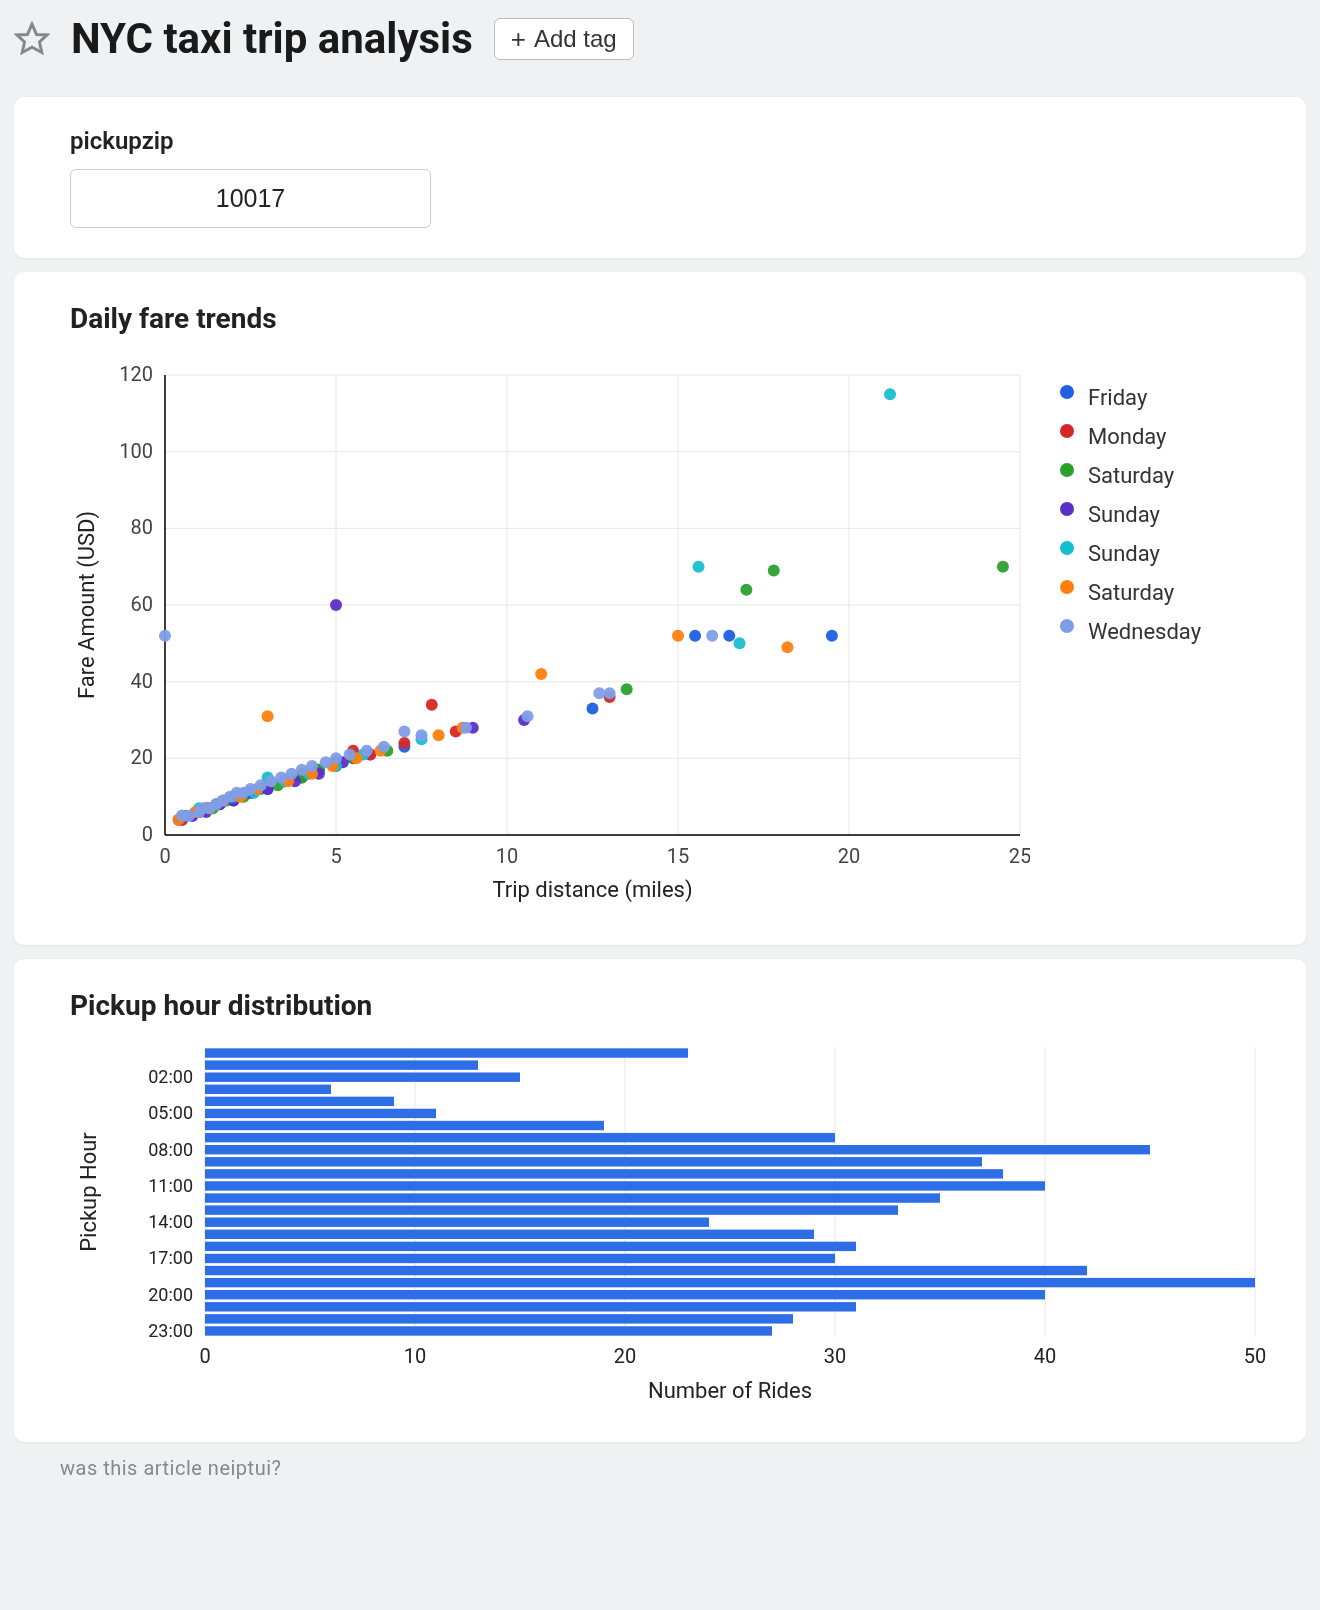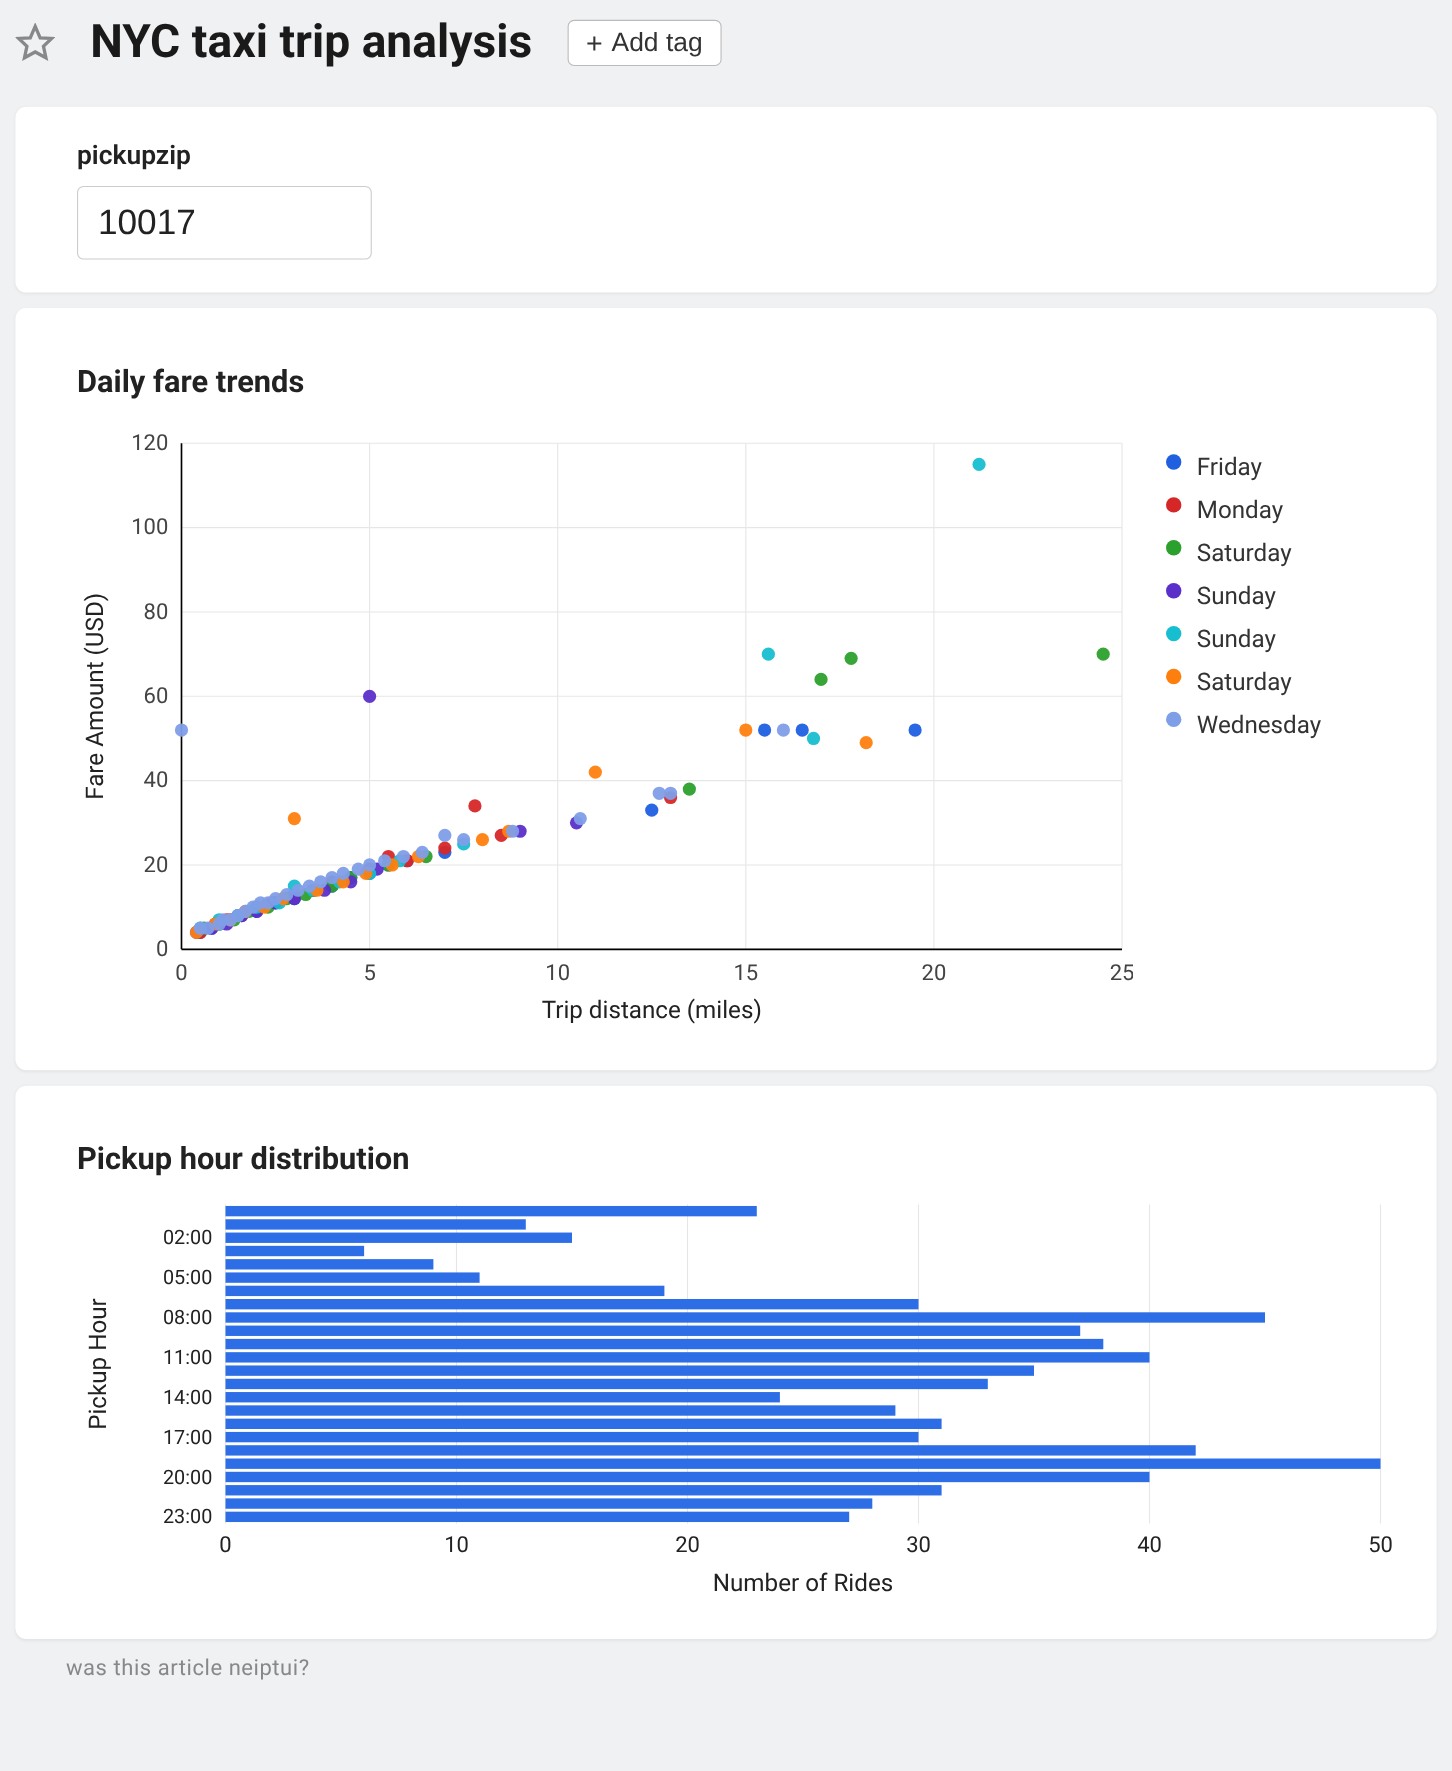--- a/index.html
+++ b/index.html
@@ -5,21 +5,21 @@
 * { box-sizing: border-box; margin: 0; padding: 0; }
 body {
   font-family: -apple-system, BlinkMacSystemFont, "Segoe UI", Roboto, sans-serif;
   background: #f0f1f3;
   color: #1a1a1a;
   width: 1320px;
 }
 .header {
   display: flex;
   align-items: center;
-  gap: 32px;
+  gap: 21px;
   padding: 14px 24px 20px 14px;
   background: #f0f1f3;
 }
 .star-icon {
   width: 36px; height: 36px;
   stroke: #888; fill: none; stroke-width: 2;
 }
 .header-title {
   font-size: 42px;
   font-weight: 700;
@@ -52,30 +52,30 @@
 .field-label {
   font-size: 24px;
   font-weight: 600;
   color: #222;
   margin-bottom: 14px;
 }
 .field-input {
   border: 1px solid #ccc;
   border-radius: 6px;
   padding: 14px 18px;
-  font-size: 32px;
+  font-size: 25px;
   color: #222;
-  width: 268px;
+  width: 361px;
+  text-align: center;
 }
 .chart-title {
   font-size: 28px;
   font-weight: 700;
   color: #222;
   margin-bottom: 20px;
-  margin-top: 20px;
 }
 .chart-row {
   display: flex;
   align-items: flex-start;
   gap: 30px;
 }
 .scatter-wrap {
   position: relative;
   width: 960px;
   height: 560px;

